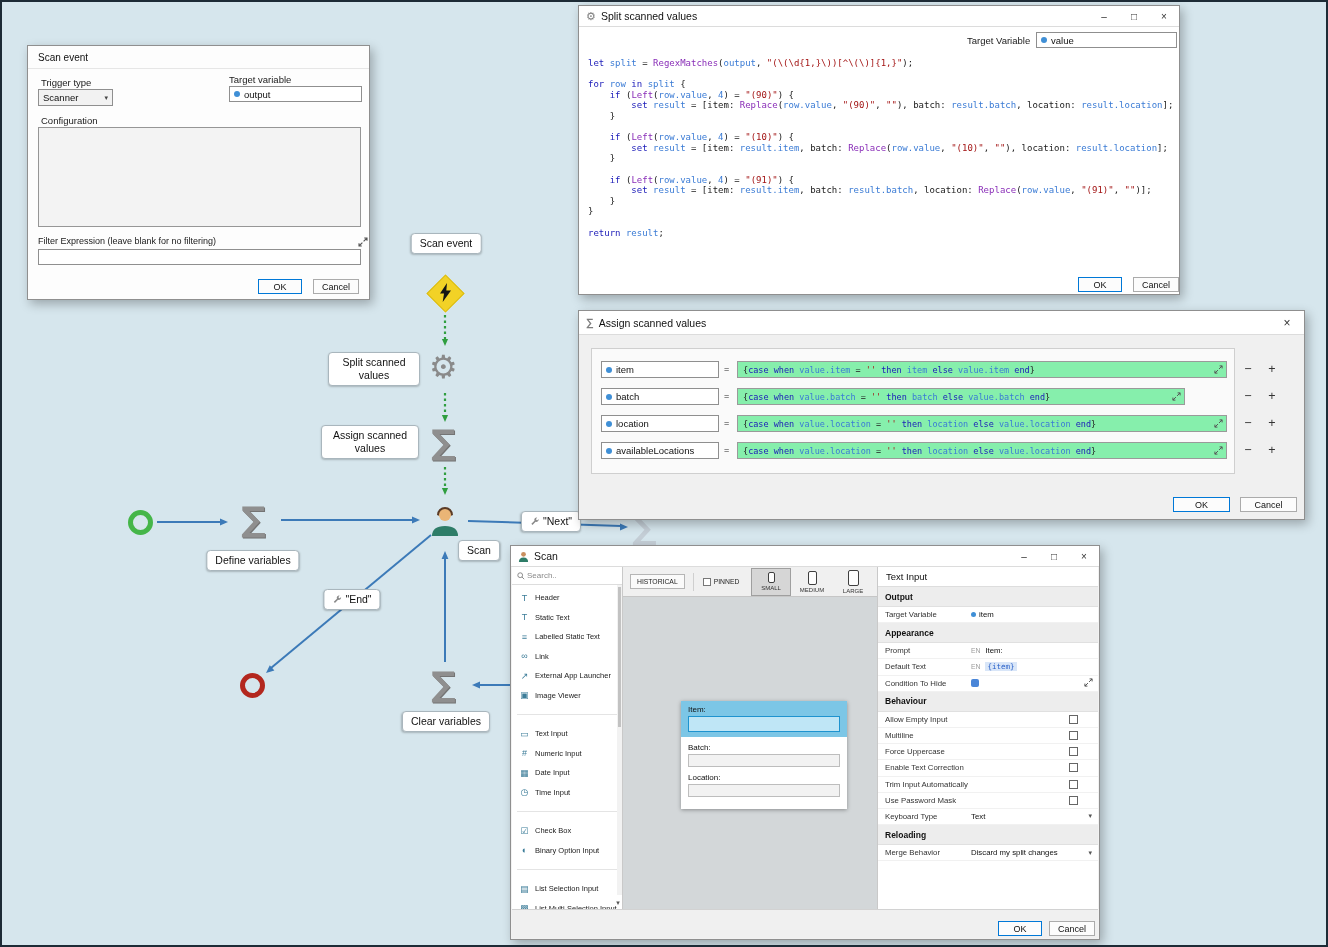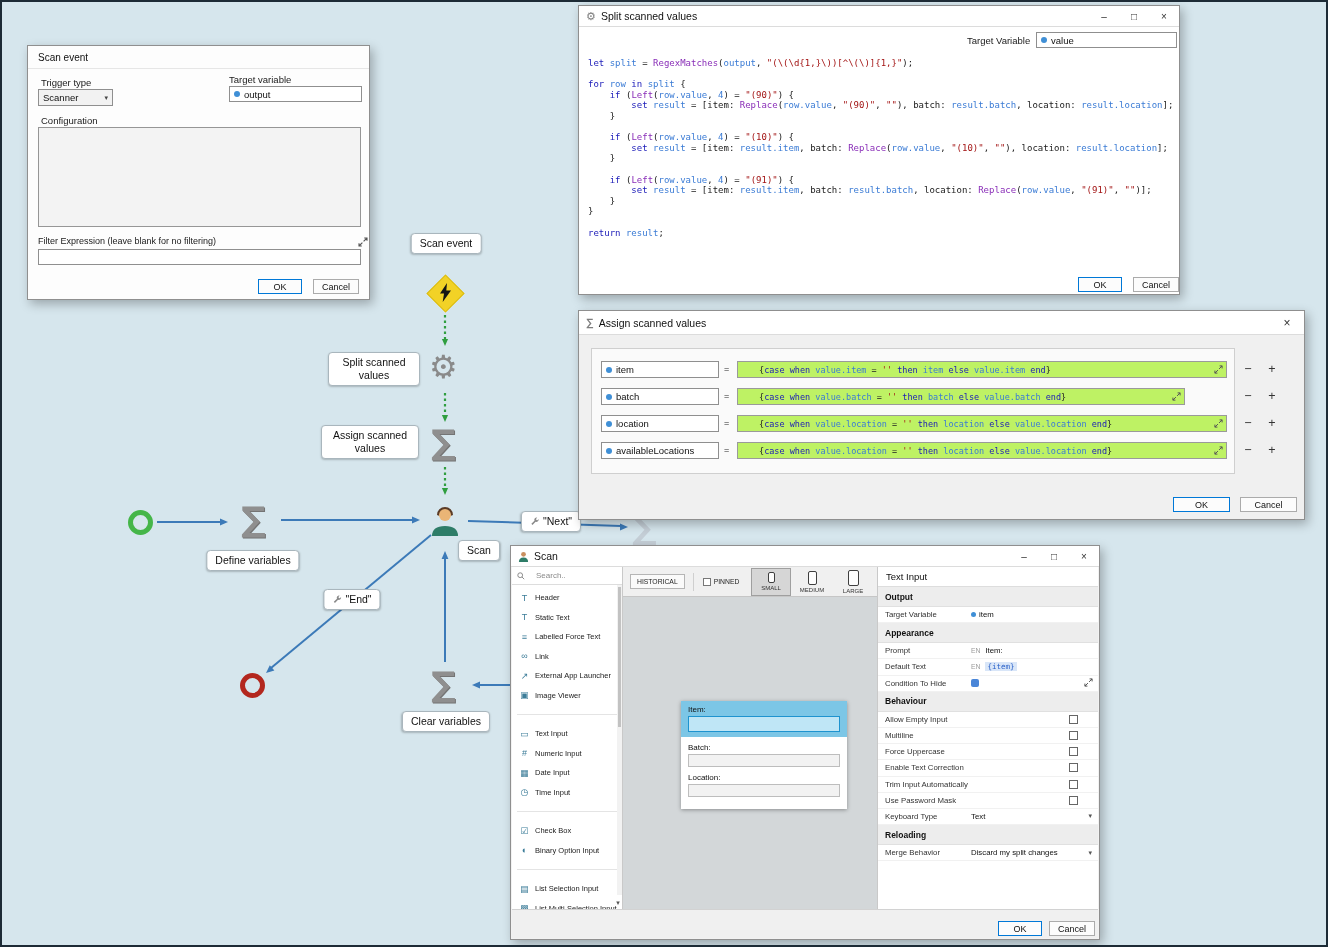--- a/index.html
+++ b/index.html
@@ -36,27 +36,27 @@
 .code{font-family:"DejaVu Sans Mono",monospace;font-size:9px}
 #code-lines{position:absolute;left:9px;top:52px;right:8px}
 .code-line{font-family:"DejaVu Sans Mono",monospace;font-size:9px;line-height:10.6px;white-space:pre}
 .tk-k{color:#1a1ab8}.tk-i{color:#3a7bd5}.tk-f{color:#8a2fb8}.tk-s{color:#a31515}.tk-d{color:#202020}.tk-n{color:#3a7bd5}
 #dlg-scanevent{left:27px;top:45px;width:343px;height:255px;background:#fdfdfd}
 .se-title{height:23px;display:flex;align-items:center;padding-left:10px;font-size:10px;border-bottom:1px solid #e6e6e6}
 #dlg-split{left:578px;top:5px;width:602px;height:290px}
 #dlg-assign{left:578px;top:310px;width:727px;height:210px;background:#f0f0f0}
 #assign-panel{position:absolute;left:12px;top:37px;width:644px;height:126px;background:#fafafa;border:1px solid #cfcfcf}
 .aeq{position:absolute;font-size:9px;color:#222;z-index:2}
-.aexpr{position:absolute;height:17px;background:#bef264;border:1px solid #9a9a9a;display:flex;align-items:center;padding:0 16px 0 21px;z-index:2}
+.aexpr{position:absolute;height:17px;background:#86efac;border:1px solid #9a9a9a;display:flex;align-items:center;padding:0 16px 0 5px;z-index:2}
 .aexpr .code{font-size:8.5px;white-space:nowrap}
 .mini{position:absolute;width:14px;height:16px;font-size:12.5px;color:#333;display:flex;align-items:center;justify-content:center;z-index:2}
 .exp{position:absolute}
 #dlg-scan{left:510px;top:545px;width:590px;height:395px;background:#f2f2f2}
 #scan-left{position:absolute;left:1px;top:21px;width:111px;bottom:30px;background:#fff;border-right:1px solid #c9c9c9}
-#scan-search{height:18px;border-bottom:1px solid #ddd;display:flex;align-items:center;padding:0 5px;gap:11px;font-size:8px;color:#8a8a8a}
+#scan-search{height:18px;border-bottom:1px solid #ddd;display:flex;align-items:center;padding:0 5px;gap:2px;font-size:8px;color:#8a8a8a}
 #palette-list{padding-top:3px}
 .pal-item{display:flex;align-items:center;gap:5px;height:19.5px;padding-left:7px;font-size:7.5px;color:#222;white-space:nowrap}
 .pal-ic{width:11px;color:#3d7d99;font-size:9px;text-align:center;flex:0 0 auto}
 .pal-sep{border-top:1px solid #e4e4e4;margin:9px 5px}
 #pal-scroll{position:absolute;right:0;top:18px;bottom:14px;width:5px;background:#f2f2f2}
 #pal-thumb{position:absolute;top:2px;left:1px;width:3px;height:140px;background:#c2c2c2}
 #pal-down{position:absolute;right:0;bottom:2px;font-size:7px;color:#555;width:8px;text-align:center}
 #scan-center{position:absolute;left:112px;top:21px;width:256px;bottom:30px;background:#d3d7d9}
 #scan-toolbar{position:absolute;left:0;top:0;right:0;height:30px;background:#f0f0f0;border-bottom:1px solid #c6c6c6;display:flex;align-items:center}
 .tb-btn{border:1px solid #b5b5b5;background:#fafafa;font-size:6.8px;padding:3px 6px;margin-left:7px;color:#222}
@@ -314,21 +314,21 @@
         <div class="pal-item">
           <span class="pal-ic">T</span>
           <span class="pal-lb">Header</span>
         </div>
         <div class="pal-item">
           <span class="pal-ic">T</span>
           <span class="pal-lb">Static Text</span>
         </div>
         <div class="pal-item">
           <span class="pal-ic">≡</span>
-          <span class="pal-lb">Labelled Force Text</span>
+          <span class="pal-lb">Labelled Static Text</span>
         </div>
         <div class="pal-item">
           <span class="pal-ic">∞</span>
           <span class="pal-lb">Link</span>
         </div>
         <div class="pal-item">
           <span class="pal-ic">↗</span>
           <span class="pal-lb">External App Launcher</span>
         </div>
         <div class="pal-item">

